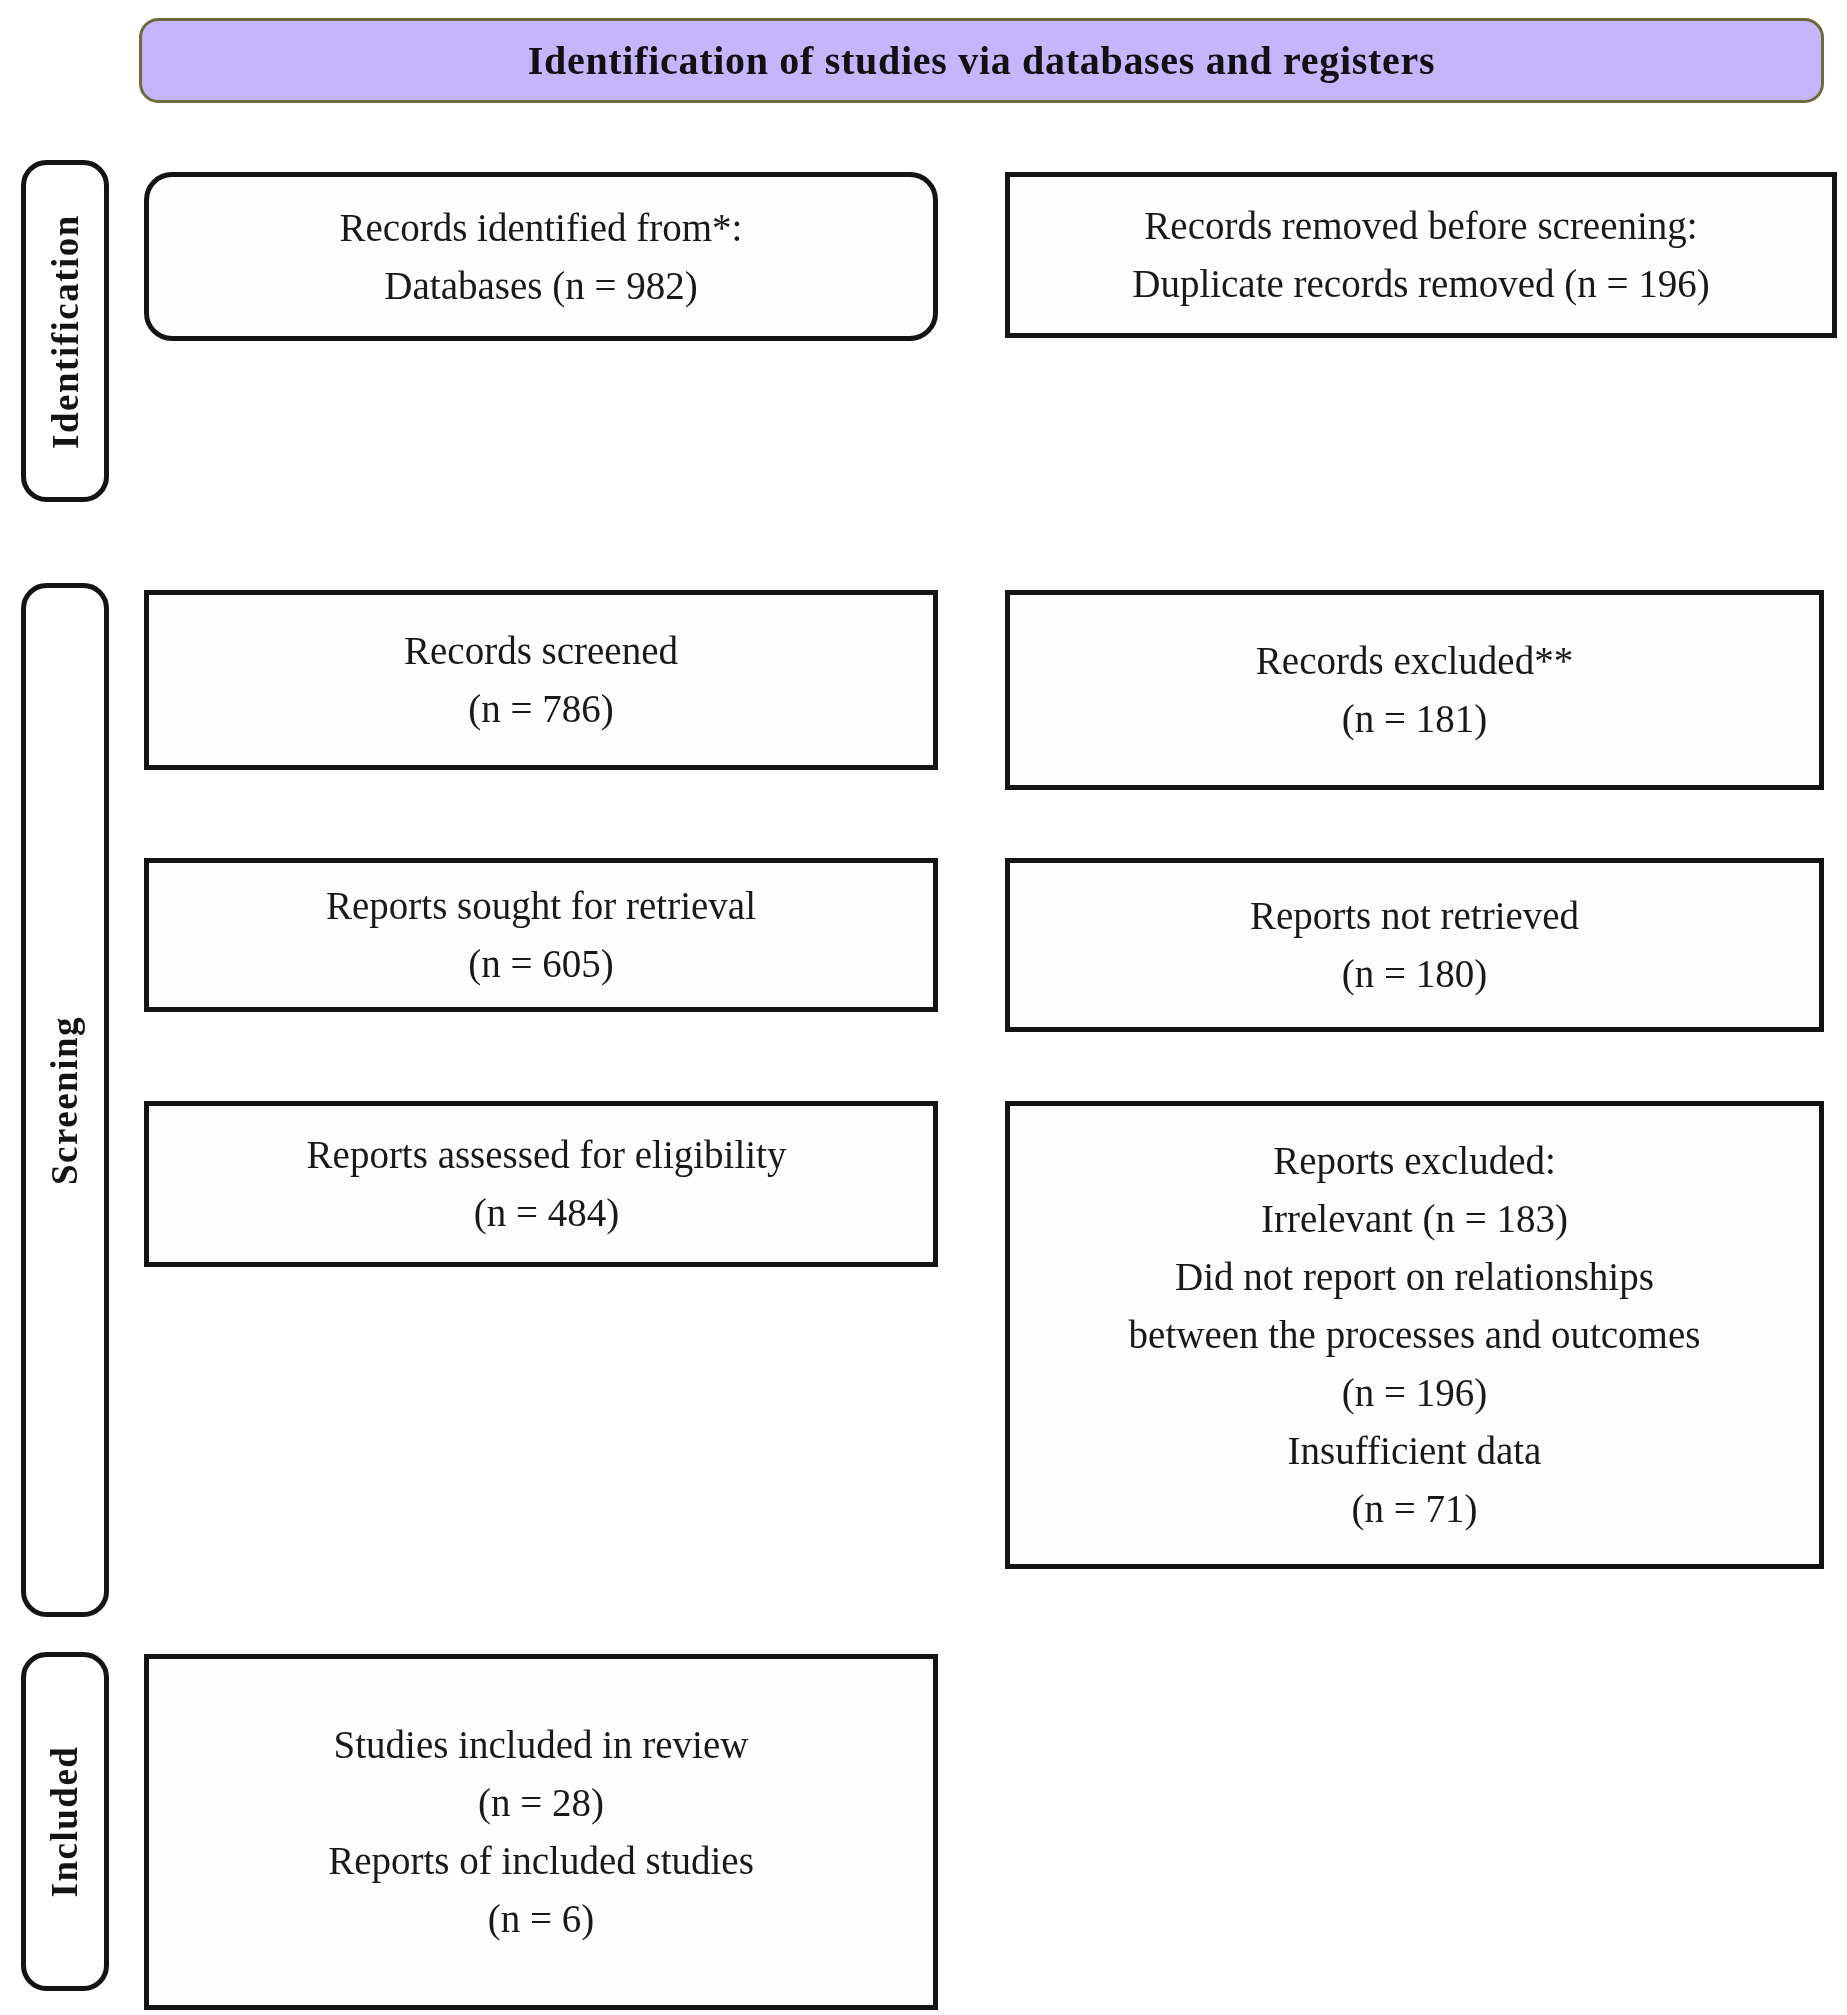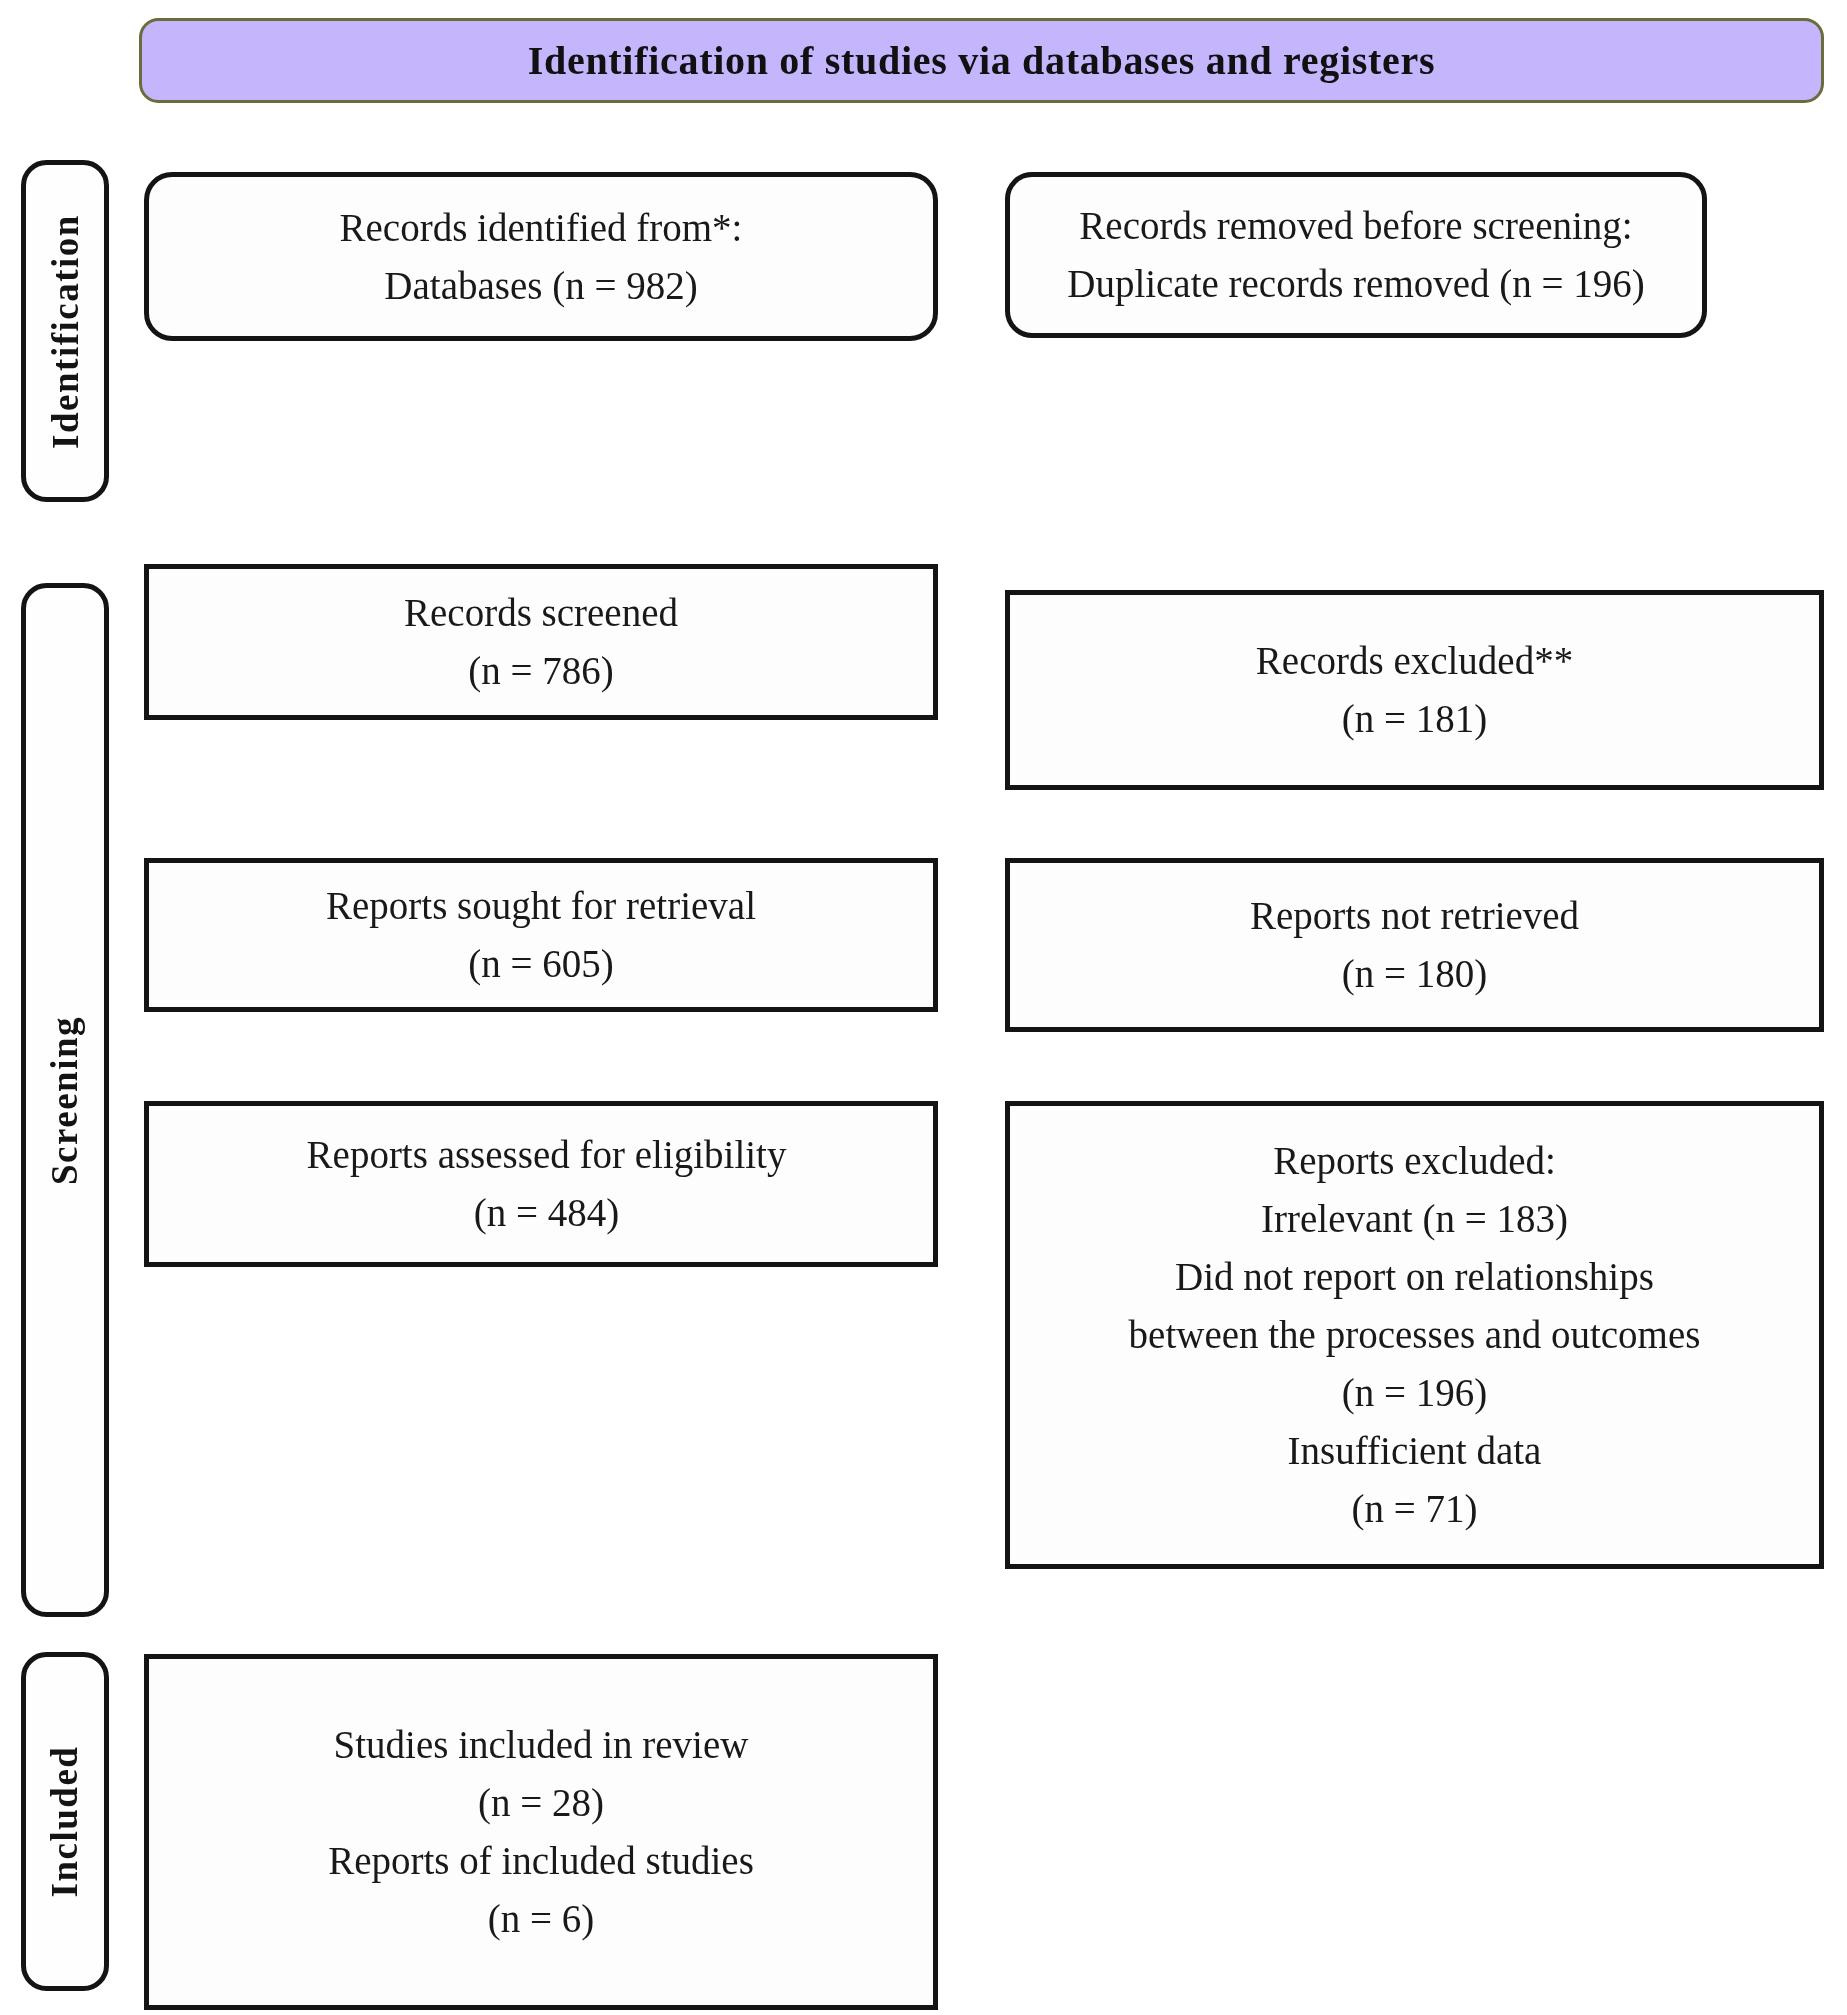--- a/index.html
+++ b/index.html
@@ -76,22 +76,22 @@
     width: 100%;
     padding: 0 15px;
   }
   .flow-box .line {
     font-size: 39px;
     line-height: 58px;
     color: #191919;
     white-space: nowrap;
   }
   #box-records-identified    { left: 144px;  top: 172px;  width: 794px; height: 169px; border-radius: 28px; }
-  #box-records-removed       { left: 1005px; top: 172px;  width: 702px; height: 166px; border-radius: 27px; }
-  #box-records-screened      { left: 144px;  top: 564px;  width: 794px; height: 156px; }
+  #box-records-removed       { left: 1005px; top: 172px;  width: 832px; height: 166px; }
+  #box-records-screened      { left: 144px;  top: 590px;  width: 794px; height: 180px; }
   #box-records-excluded      { left: 1005px; top: 590px;  width: 819px; height: 200px; }
   #box-reports-sought        { left: 144px;  top: 858px; width: 794px; height: 154px; }
   #box-reports-not-retrieved { left: 1005px; top: 858px; width: 819px; height: 174px; }
   #box-reports-assessed      { left: 144px;  top: 1101px; width: 794px; height: 166px; padding-left: 11px; }
   #box-reports-excluded      { left: 1005px; top: 1101px; width: 819px; height: 468px; }
   #box-studies-included      { left: 144px;  top: 1654px; width: 794px; height: 356px; }
 </style>
 </head>
 <body>
 

